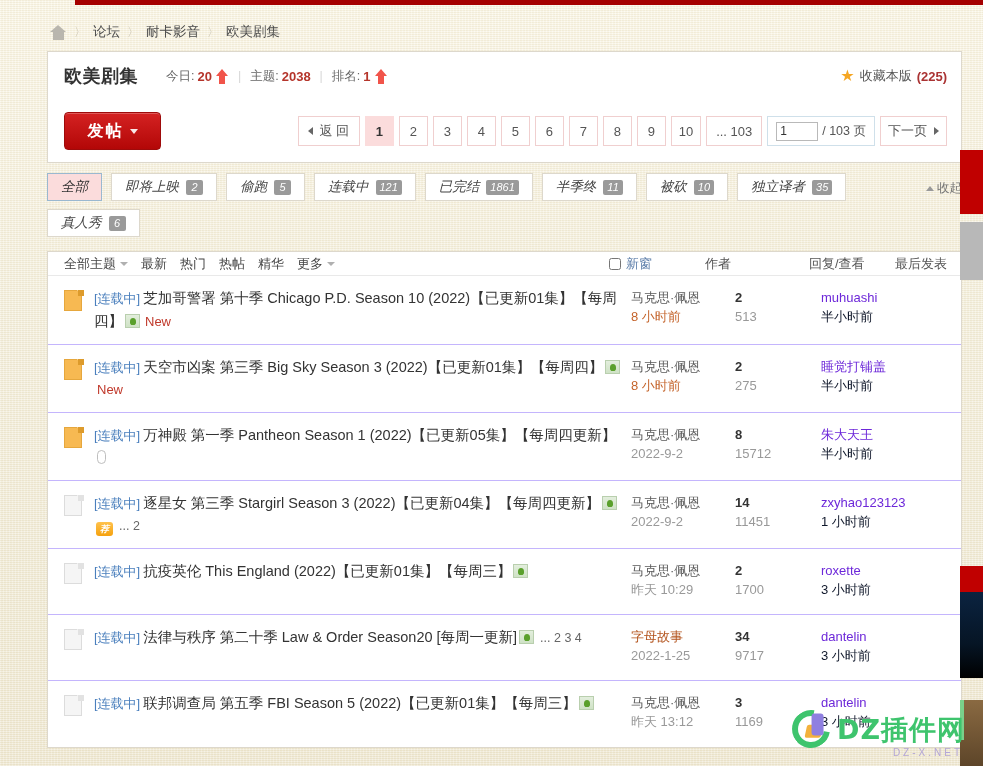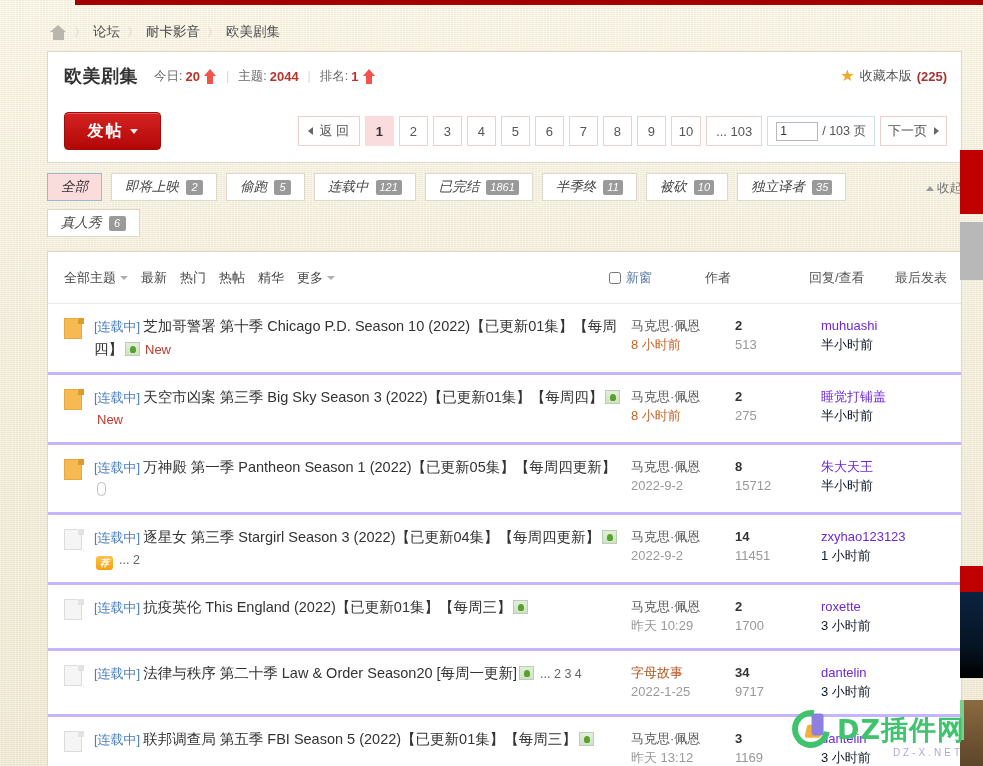--- a/index.html
+++ b/index.html
@@ -54,21 +54,21 @@
     background:#fff; border:1px solid #ddd8cc;
   }
   .forum-head{
     height:48px; display:flex; align-items:center;
     padding:0 14px 0 16px; border-bottom:none;
   }
   .forum-title{
     font-size:18px; font-weight:bold; color:#333; letter-spacing:.5px;
   }
   .forum-stats{
-    display:flex; align-items:center; gap:7px; margin-left:16px;
+    display:flex; align-items:center; gap:7px; margin-left:28px;
     font-size:12.5px; color:#666;
   }
   .stat{ display:flex; align-items:center; gap:3px; }
   .stat b{ color:#b5352b; font-size:13px; }
   .arrow-up{
     display:inline-block; width:13px; height:15px; position:relative; margin-left:1px;
   }
   .arrow-up::before{
     content:""; position:absolute; left:0; top:0;
     border-left:6.5px solid transparent; border-right:6.5px solid transparent;
@@ -149,37 +149,37 @@
     display:flex; align-items:center; gap:3px; text-decoration:none; cursor:pointer;
   }
   .collapse .ca{
     width:0;height:0;border-left:4px solid transparent;border-right:4px solid transparent;
     border-bottom:5px solid #999;
   }
 
   
   .listbox{ margin-top:14px; background:#fff; border:1px solid #ddd8cc; }
   .list-head{
-    height:52px; display:flex; align-items:center; padding:0 14px 0 16px;
+    height:24px; display:flex; align-items:center; padding:0 14px 0 16px;
     border-bottom:1px solid #e9e9e9; font-size:13px;
   }
   .lh-left{ display:flex; align-items:center; gap:13px; }
   .lh-left a{ color:#444; text-decoration:none; }
   .lh-drop{ display:flex; align-items:center; gap:4px; }
   .dn{ width:0;height:0;border-left:4px solid transparent;border-right:4px solid transparent;border-top:4px solid #b0b0b0; }
   .lh-right{ margin-left:auto; display:flex; align-items:flex-end; }
   .newwin{ display:flex; align-items:center; gap:5px; color:#5a7ca8; font-size:13px; width:96px;}
   .newwin input{ width:12px;height:12px;margin:0; }
   .col-author{ width:104px; font-size:13px; color:#555; }
   .col-rv{ width:86px; font-size:13px; color:#555; }
   .col-last{ font-size:13px; color:#555; }
 
   .row{
     display:flex; align-items:flex-start; padding:11px 14px 11px 16px;
-    border-bottom:3px solid #c4b5fd; min-height:66px;
+    border-bottom:1px solid #c4b5fd; min-height:66px;
   }
   .row:last-child{ border-bottom:none; }
   .ficon{
     width:20px; height:22px; flex:0 0 20px; margin-top:3px; position:relative;
   }
   .ficon .pg1{
     position:absolute; left:0; top:0; width:18px; height:21px;
     background:#f7b952; border:1px solid #e6a73d;
     clip-path: polygon(0 0, 72% 0, 100% 26%, 100% 100%, 0 100%);
   }
@@ -287,21 +287,21 @@
       <span class="forum-title">欧美剧集</span>
       <div class="forum-stats">
         <span class="stat">
           <span>今日:</span>
           <b>20</b>
           <i class="arrow-up"></i>
         </span>
         <span class="divider-pipe">|</span>
         <span class="stat">
           <span>主题:</span>
-          <b>2044</b>
+          <b>2038</b>
         </span>
         <span class="divider-pipe">|</span>
         <span class="stat">
           <span>排名:</span>
           <b>1</b>
           <i class="arrow-up"></i>
         </span>
       </div>
       <div class="fav">
         <span class="star">★</span>

